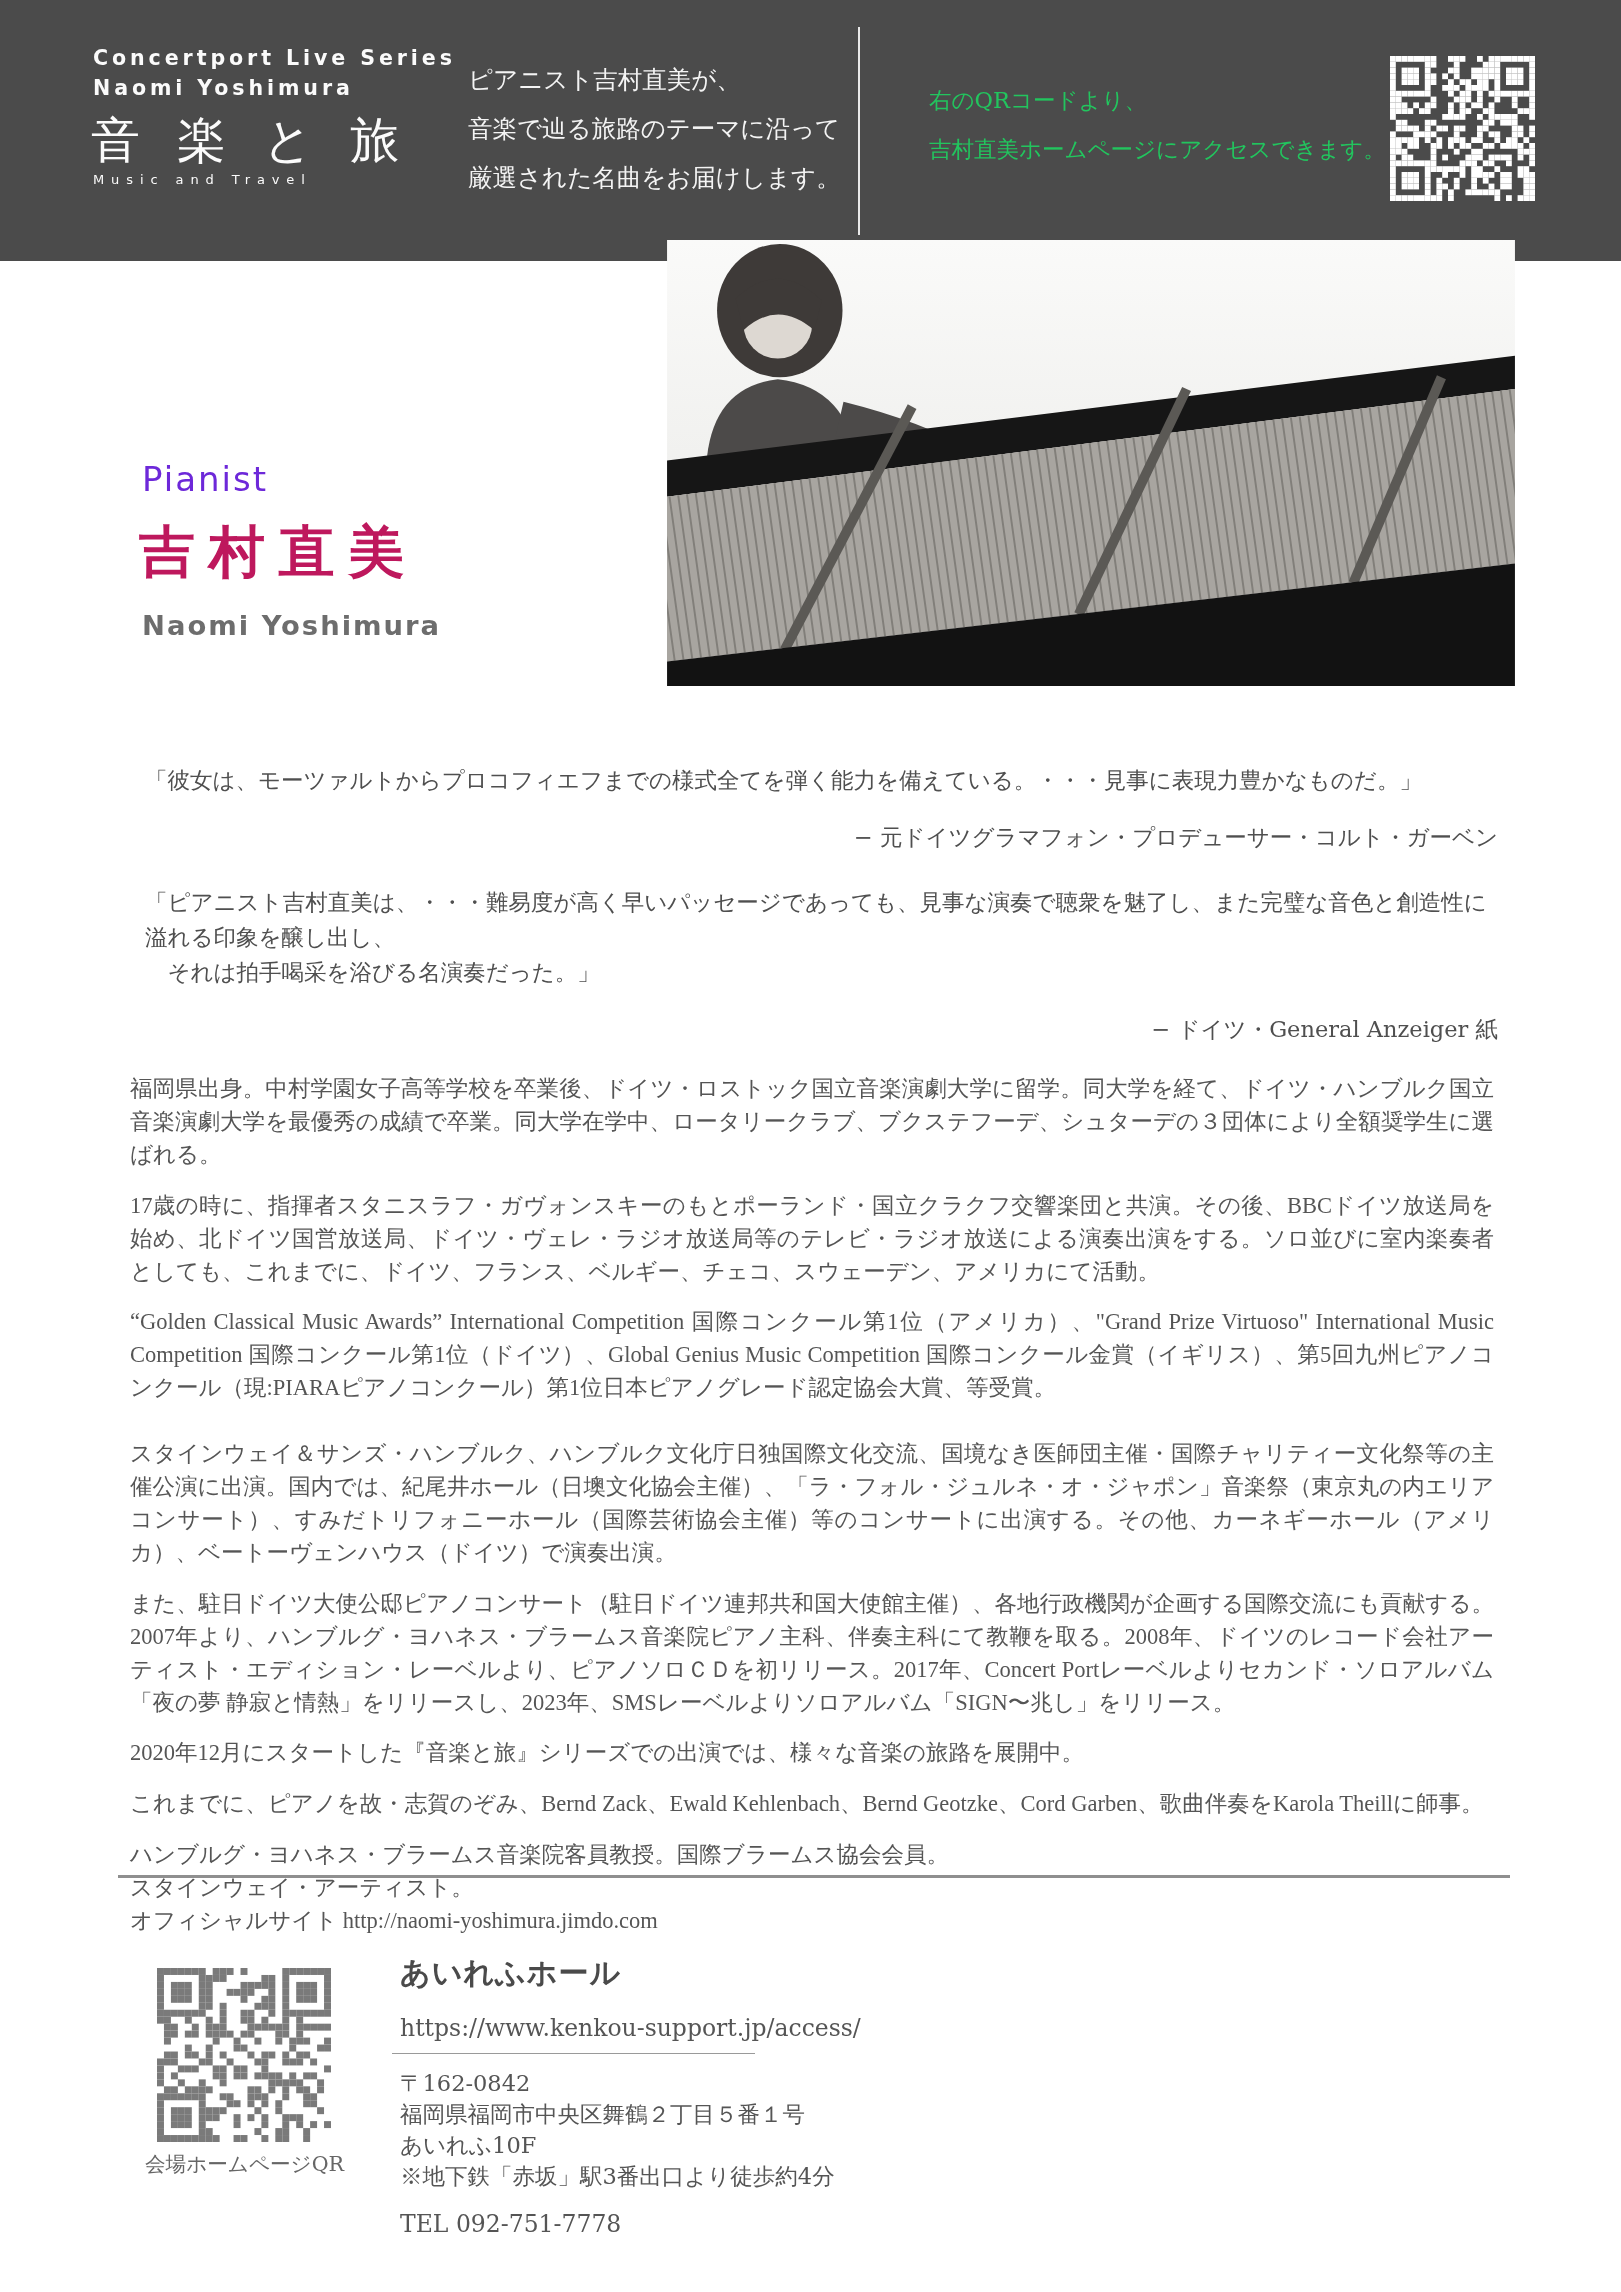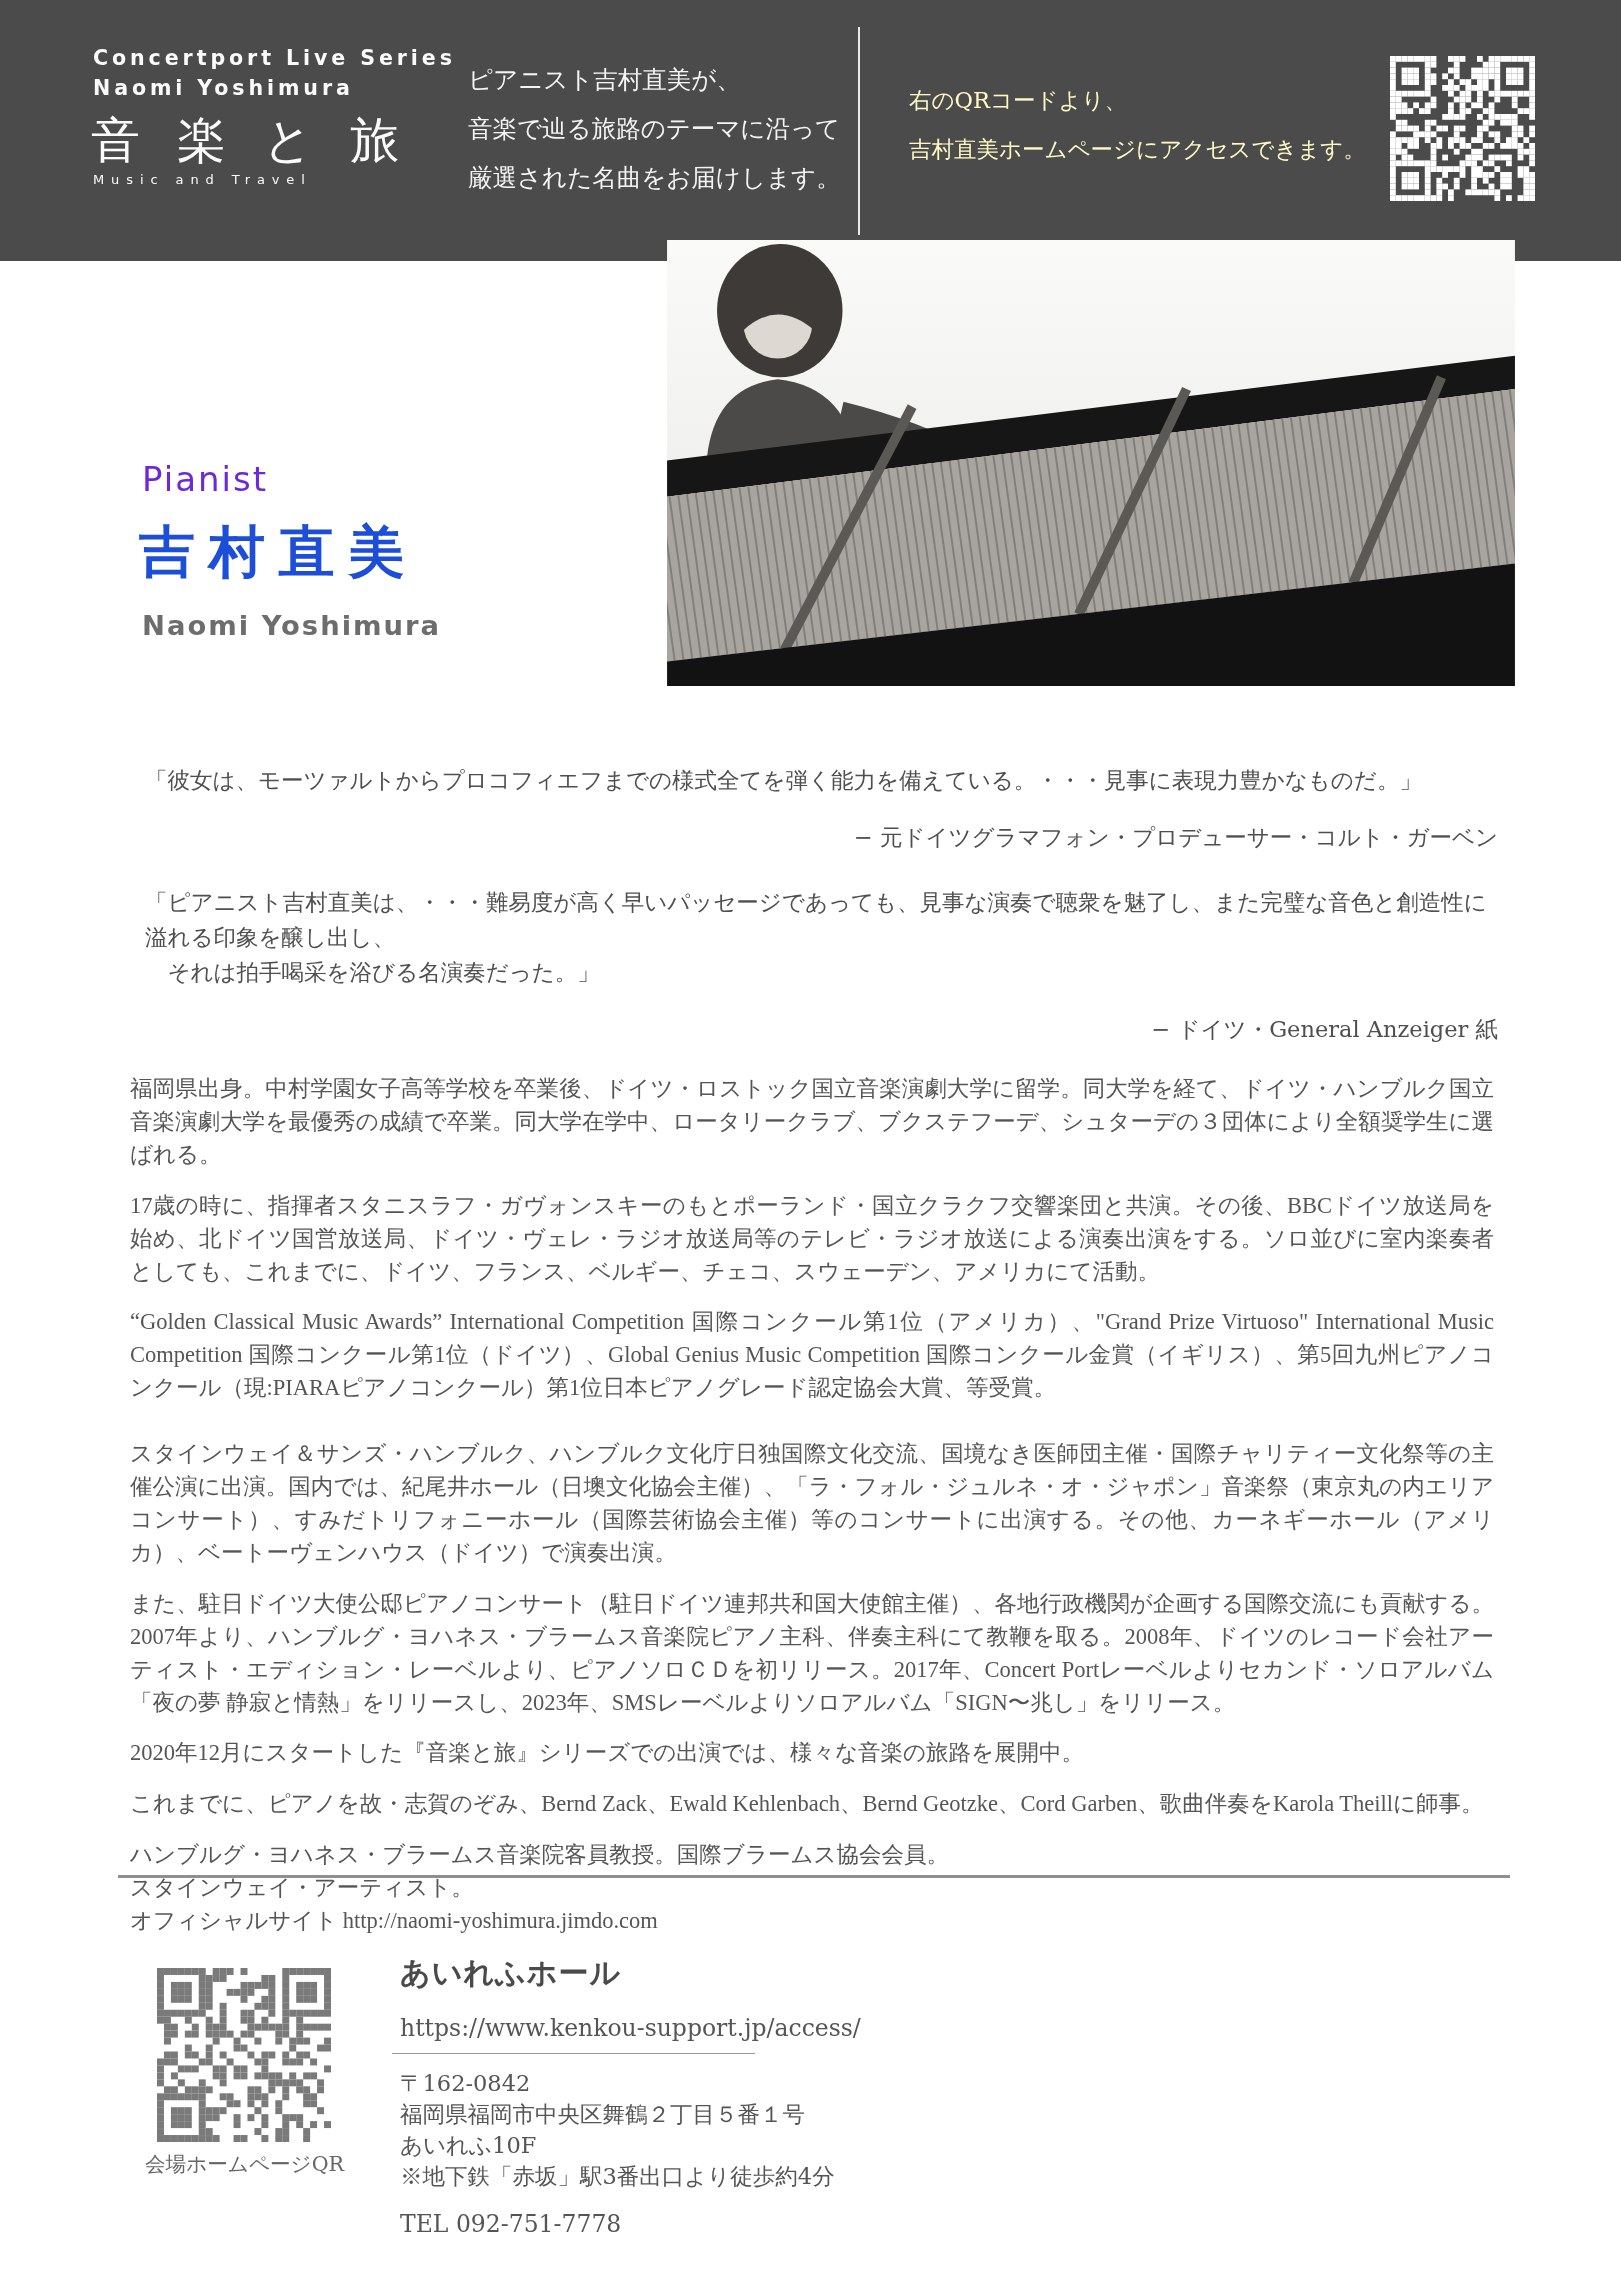--- a/index.html
+++ b/index.html
@@ -10,28 +10,28 @@
   .header{position:absolute;left:0;top:0;width:1621px;height:261px;background:#4b4b4b;}
   .brand{position:absolute;left:93px;top:43px;color:#fbfbfb;}
   .brand-line{font-family:"DejaVu Sans",sans-serif;font-weight:bold;font-size:20.6px;
               letter-spacing:3.9px;line-height:30px;white-space:nowrap;}
   .brand-title{font-size:49px;font-weight:normal;letter-spacing:37px;line-height:1.05;
                margin:11.8px 0 5.9px -2px;white-space:nowrap;}
   .brand-sub{font-family:"DejaVu Sans",sans-serif;font-weight:normal;font-size:13px;
              letter-spacing:6.9px;white-space:nowrap;}
   .tagline{position:absolute;left:468px;top:55px;font-size:24.5px;line-height:49px;color:#f4f4f4;white-space:nowrap;}
   .header-vdivider{position:absolute;left:858px;top:27.4px;width:2px;height:208px;background:#e9e9e9;}
-  .qr-note{position:absolute;left:909px;top:76px;font-size:22.5px;line-height:49px;color:#fef9c3;white-space:nowrap;}
+  .qr-note{position:absolute;left:929px;top:76px;font-size:22.5px;line-height:49px;color:#22c55e;white-space:nowrap;}
   .header-qr{position:absolute;left:1390px;top:56px;width:145px;height:145px;}
 
   
   .photo{position:absolute;left:667px;top:240px;width:848px;height:446px;}
   .profile{position:absolute;left:142px;top:459px;}
   .role{font-family:"DejaVu Sans",sans-serif;font-weight:normal;font-size:34px;color:#6d28d9;letter-spacing:2px;}
-  .name-jp{font-size:56px;font-weight:bold;color:#1d4ed8;letter-spacing:13.7px;margin:15.7px 0 19.6px -2.9px;white-space:nowrap;}
+  .name-jp{font-size:56px;font-weight:bold;color:#be185d;letter-spacing:13.7px;margin:15.7px 0 19.6px -2.9px;white-space:nowrap;}
   .name-en{font-family:"DejaVu Sans",sans-serif;font-weight:bold;font-size:27.4px;color:#6d6d6d;letter-spacing:2px;}
 
   
   .quote{position:absolute;left:145px;width:1353px;font-size:22.5px;line-height:35px;color:#4f4f4f;}
   .quote-1{top:763px;}
   .quote-2{top:885px;}
   .quote-text{white-space:pre-line;}
   .quote-attr{text-align:right;margin-top:21.6px;}
 
   

